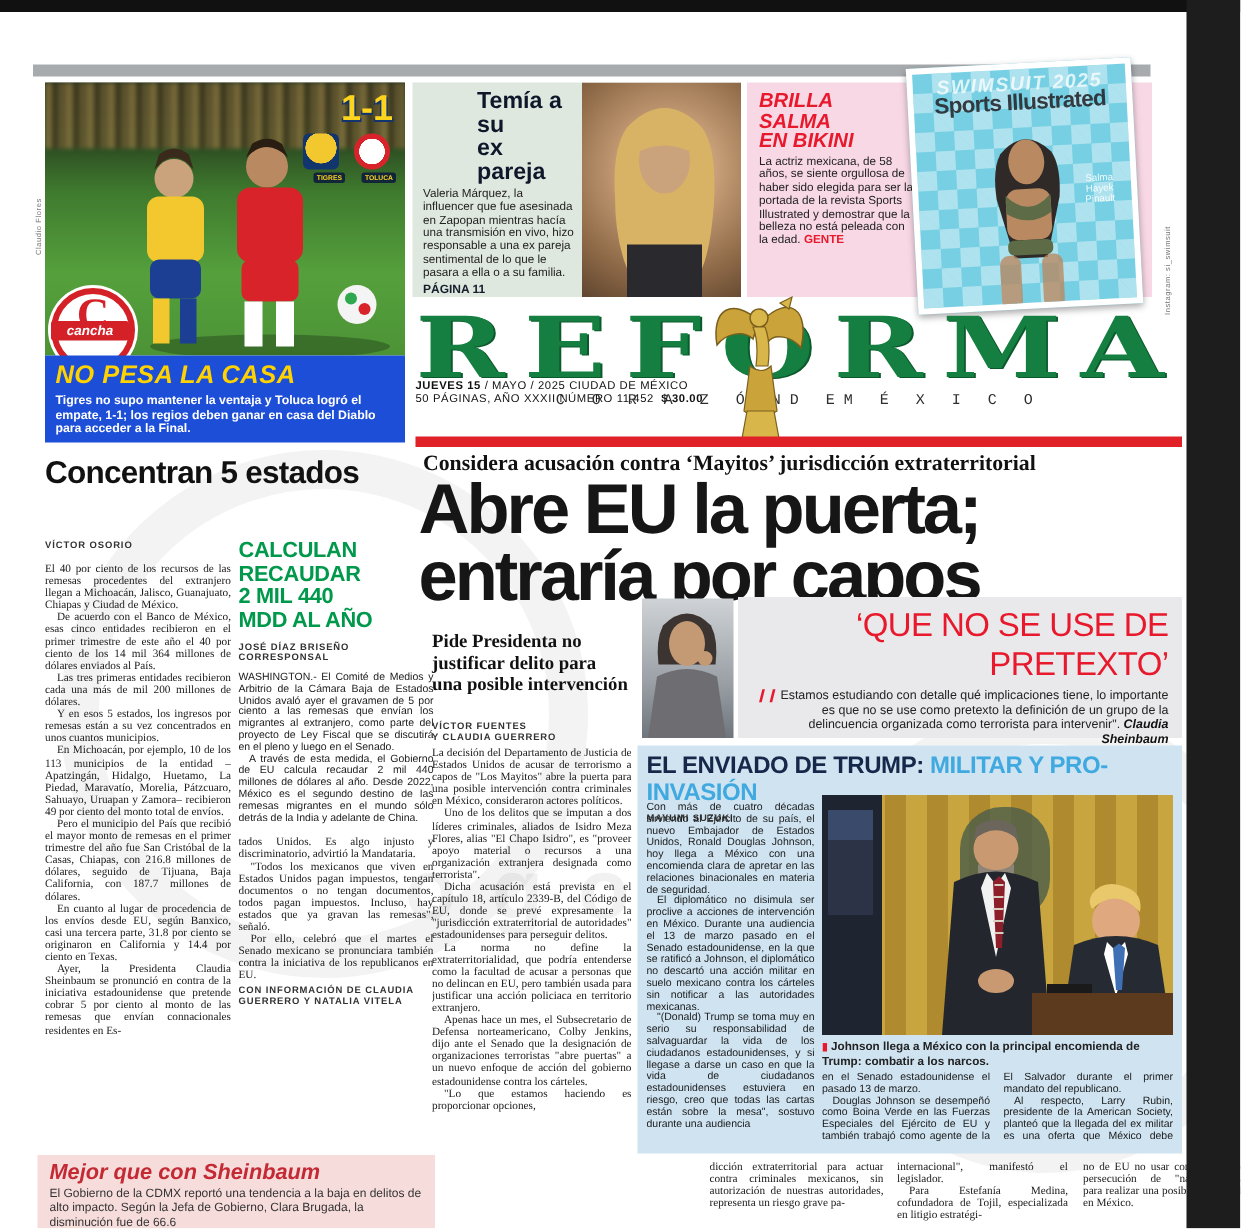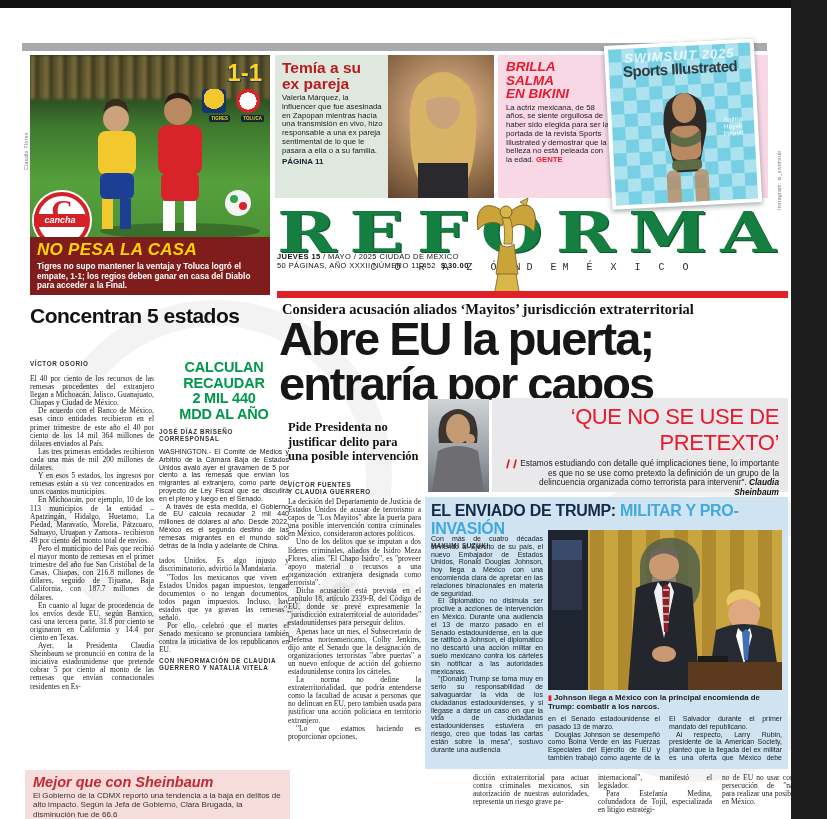--- a/index.html
+++ b/index.html
@@ -22,27 +22,27 @@
   
   .soccer-photo{left:30px;top:55px;width:240px;height:182px;background:linear-gradient(#20321c, #2c4a22 22%, #3f7a2e 40%, #55a03c 70%, #4c9336);}
   .crowd{position:absolute;left:0;top:0;width:100%;height:44px;opacity:.8;
     background:repeating-linear-gradient(90deg,#8a7440 0 5px,#43391f 5px 9px,#6b5a32 9px 14px);filter:blur(1.5px);}
   .score{position:absolute;right:8px;top:4px;font-weight:bold;font-size:24px;color:#ffd41d;text-shadow:1px 1px 0 #12356e,-1px 1px 0 #12356e;}
   .badge{position:absolute;width:24px;height:24px;border-radius:4px;}
   .badge-label{position:absolute;font-size:4.5px;font-weight:bold;color:#ffd41d;background:rgba(10,25,60,.85);padding:1px 2px;border-radius:2px;}
   .cancha-logo{left:34px;top:192px;width:48px;height:48px;border-radius:50%;background:#fff;border:4px solid #d42027;box-shadow:0 0 0 2px #fff;}
   .cancha-c{position:absolute;left:0;top:-3px;width:100%;text-align:center;font-size:30px;font-weight:bold;color:#d42027;font-family:"Liberation Serif",serif;}
   .cancha-ribbon{position:absolute;left:-4px;top:18px;width:52px;height:13px;background:#d42027;border-radius:2px;color:#fff;font-style:italic;font-weight:bold;font-size:9px;text-align:center;line-height:13px;}
-  .nopesa-box{left:30px;top:237px;width:240px;height:58px;background:#7f1d1d;padding:3px 7px;box-sizing:border-box;}
+  .nopesa-box{left:30px;top:237px;width:240px;height:58px;background:#1d4ed8;padding:3px 7px;box-sizing:border-box;}
   .nopesa-h{font-size:17px;font-weight:bold;font-style:italic;color:#ffd200;letter-spacing:.3px;}
   .nopesa-b{font-size:8.2px;line-height:9.6px;color:#fff;font-weight:bold;margin-top:2px;}
   
   .valeria-box{left:275px;top:55px;width:219px;height:143px;background:#dfe8df;}
   .valeria-text{position:absolute;left:7px;top:5px;width:102px;}
-  .valeria-h{font-size:15.5px;line-height:15.5px;font-weight:bold;color:#b91c1c;}
+  .valeria-h{font-size:15.5px;line-height:15.5px;font-weight:bold;color:#0f172a;margin-left:36px;}
   .valeria-b{font-size:7.8px;line-height:8.8px;margin-top:3px;color:#222;}
   .valeria-p{font-size:8px;font-weight:bold;color:#16202c;margin-top:1px;}
   .valeria-photo{position:absolute;left:113px;top:0;width:106px;height:143px;background:radial-gradient(circle at 55% 40%, #caa27b 0 28%, #8f6a48 70%, #5f452f);}
   
   .salma-box{left:498px;top:55px;width:270px;height:143px;background:#f8d8e5;}
   .salma-text{position:absolute;left:8px;top:5px;width:105px;}
   .salma-h{font-size:13.5px;line-height:13.5px;font-weight:bold;font-style:italic;color:#e8192c;}
   .salma-b{font-size:7.8px;line-height:8.8px;margin-top:3px;color:#222;}
   .salma-sec{color:#e8192c;font-weight:bold;}
   .si-cover{left:608px;top:42px;width:150px;height:164px;transform:rotate(-3deg);background:#76cfe3;border:4px solid #fff;box-shadow:0 2px 5px rgba(0,0,0,.35);box-sizing:border-box;
@@ -55,21 +55,21 @@
   .reforma{left:277px;top:204px;width:511px;font-family:"DejaVu Serif",serif;font-weight:bold;font-size:56px;line-height:56px;color:#157f41;letter-spacing:10px;transform:scaleX(1.28);transform-origin:left center;text-shadow:1px 1px 0 #0c5a2c;white-space:nowrap;}
   .corazon{left:277px;top:262px;width:511px;display:flex;justify-content:center;font-size:10px;letter-spacing:6px;color:#2e2e2e;font-family:Liberation Mono, monospace;}
   .red-rule{left:277px;top:291px;width:511px;height:7px;background:#e02128;}
   
   .kicker{left:282px;top:301px;width:506px;font-weight:bold;font-size:14.5px;color:#111;}
   .headline{left:279px;top:316px;width:512px;font-size:47px;line-height:45px;font-weight:bold;letter-spacing:-2px;color:#161616;}
   .subhead{left:288px;top:420px;width:132px;font-weight:bold;font-size:12.5px;line-height:14.5px;color:#111;}
   .byline{font-size:6.3px;letter-spacing:.6px;color:#333;font-weight:bold;}
   
   .remesas-h{left:30px;top:304px;width:245px;font-size:21px;line-height:23px;font-weight:bold;letter-spacing:-.5px;color:#111;}
-  .calculan-h{font-size:14.5px;line-height:15.5px;font-weight:bold;color:#00984a;text-align:center;letter-spacing:-.2px;}
+  .calculan-h{font-size:14.5px;line-height:15.5px;font-weight:bold;color:#00984a;text-align:left;letter-spacing:-.2px;}
   
   .sheinbaum-photo{left:428px;top:399px;width:61px;height:93px;background:linear-gradient(#cfd3d6,#9aa0a6 60%,#6e757c);}
   .quote-box{left:492px;top:398px;width:296px;height:94px;background:#e9e9eb;box-sizing:border-box;padding:6px 9px;}
   .quote-h{font-size:22px;font-weight:normal;color:#e8192c;text-align:right;letter-spacing:-.4px;}
   .quote-t{font-size:8.3px;line-height:9.6px;text-align:right;color:#222;margin-top:3px;}
   .quote-marks{color:#e8192c;font-weight:bold;font-style:italic;}
   .quote-attr{font-weight:bold;font-style:italic;color:#111;}
   
   .trump-box{left:425px;top:497px;width:363px;height:272px;background:#cfe3f1;box-sizing:border-box;padding:5px 6px;}
   .trump-h{font-size:16px;font-weight:bold;letter-spacing:-.3px;}
@@ -199,21 +199,21 @@
     <path d="M38 18 C20 2 6 10 10 34 C16 26 28 24 34 30z" fill="#caa43b" stroke="#7a5f1c" stroke-width="1"></path>
     <path d="M40 18 C58 0 72 10 66 36 C60 28 48 26 44 32z" fill="#caa43b" stroke="#7a5f1c" stroke-width="1"></path>
     <circle cx="38" cy="16" r="6" fill="#d9b64a" stroke="#7a5f1c"></circle>
     <path d="M52 6 l8 -4 -2 8z" fill="#d9b64a" stroke="#7a5f1c" stroke-width=".8"></path>
     <path d="M34 22 q4 10 2 26 l8 0 q2 -16 -2 -26z" fill="#d9b64a" stroke="#7a5f1c" stroke-width=".8"></path>
     <path d="M32 48 q8 6 14 0 l4 30 q-12 8 -22 0z" fill="#caa43b" stroke="#7a5f1c" stroke-width=".8"></path>
     <path d="M30 78 l18 0 4 22 -26 0z" fill="#d9b64a" stroke="#7a5f1c" stroke-width=".8"></path>
   </svg>
   <div class="abs red-rule"></div>
 
-  <div class="abs kicker serif">Considera acusación aliados ‘Mayitos’ jurisdicción extraterritorial</div>
+  <div class="abs kicker serif">Considera acusación contra ‘Mayitos’ jurisdicción extraterritorial</div>
   <div class="abs headline">
     <span>Abre EU la puerta;</span><br><span>entraría por capos</span>
   </div>
 
   <div class="abs remesas-h">
     <span>Concentran 5 estados</span><br>
   </div>
   <div class="abs byline" style="left:30px;top:360px;">VÍCTOR OSORIO</div>
   <div class="abs serif body-serif justify clip" style="left:30px;top:375px;width:124px;height:390px;">
       <p>El 40 por ciento de los recursos de las remesas procedentes del extranjero llegan a Michoacán, Jalisco, Guanajuato, Chiapas y Ciudad de México.</p>
@@ -249,22 +249,22 @@
   </div>
 
   <div class="abs subhead serif">Pide Presidenta no justificar delito para una posible intervención</div>
   <div class="abs byline" style="left:288px;top:481px;">
     <span>VÍCTOR FUENTES</span><br><span>Y CLAUDIA GUERRERO</span>
   </div>
   <div class="abs serif body-serif justify clip" style="left:288px;top:498px;width:133px;height:321px;">
       <p>La decisión del Departamento de Justicia de Estados Unidos de acusar de terrorismo a capos de "Los Mayitos" abre la puerta para una posible intervención contra criminales en México, consideraron actores políticos.</p>
       <p>Uno de los delitos que se imputan a dos líderes criminales, aliados de Isidro Meza Flores, alias "El Chapo Isidro", es "proveer apoyo material o recursos a una organización extranjera designada como terrorista".</p>
       <p>Dicha acusación está prevista en el capítulo 18, artículo 2339-B, del Código de EU, donde se prevé expresamente la "jurisdicción extraterritorial de autoridades" estadounidenses para perseguir delitos.</p>
+      <p>La norma no define la extraterritorialidad, que podría entenderse como la facultad de acusar a personas que no delincan en EU, pero también usada para justificar una acción policiaca en territorio extranjero.</p>
       <p>Apenas hace un mes, el Subsecretario de Defensa norteamericano, Colby Jenkins, dijo ante el Senado que la designación de organizaciones terroristas "abre puertas" a un nuevo enfoque de acción del gobierno estadounidense contra los cárteles.</p>
-      <p>La norma no define la extraterritorialidad, que podría entenderse como la facultad de acusar a personas que no delincan en EU, pero también usada para justificar una acción policiaca en territorio extranjero.</p>
       <p>"Lo que estamos haciendo es proporcionar opciones,</p>
     </div>
 
   <div class="abs sheinbaum-photo clip">
     <svg width="61" height="93" viewBox="0 0 61 93">
       <path d="M14 18 q16 -16 32 0 q5 10 3 26 l-38 0 q-2 -16 3 -26z" fill="#3c3430"></path>
       <ellipse cx="30" cy="30" rx="12" ry="15" fill="#c49a74"></ellipse>
       <circle cx="42" cy="40" r="5" fill="#c49a74"></circle>
       <path d="M10 52 q20 -10 40 0 l6 41 -52 0z" fill="#6e6e72"></path>
     </svg>

